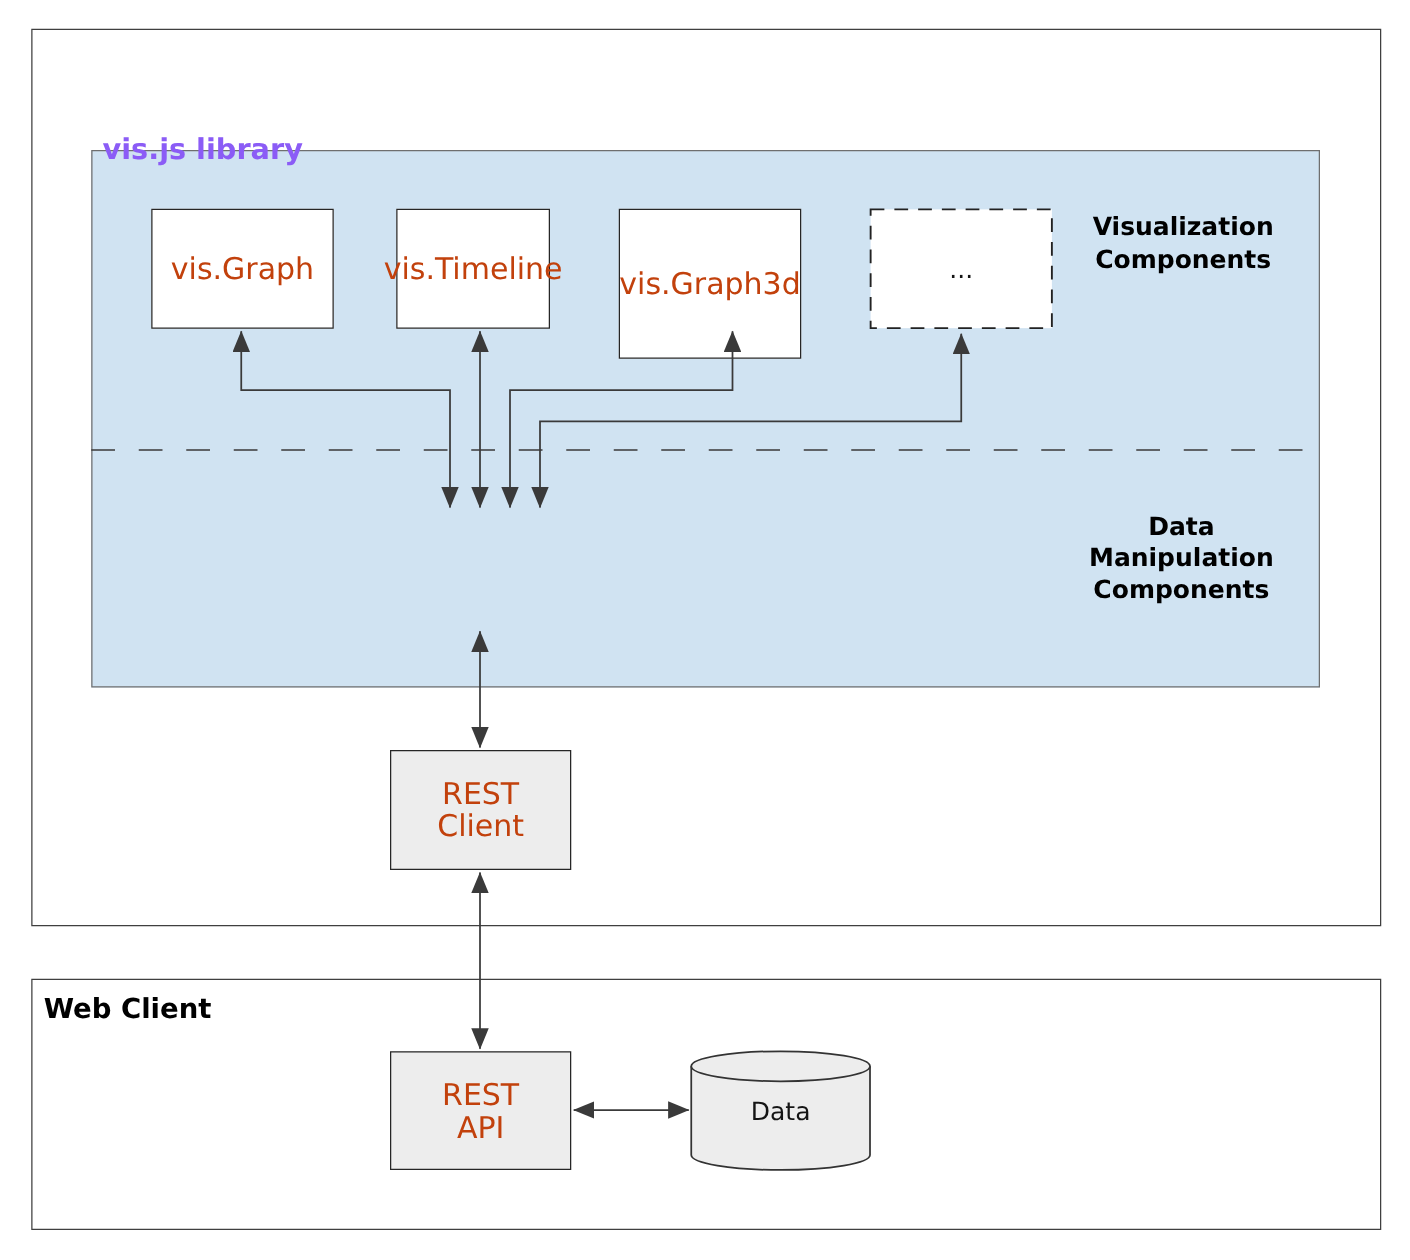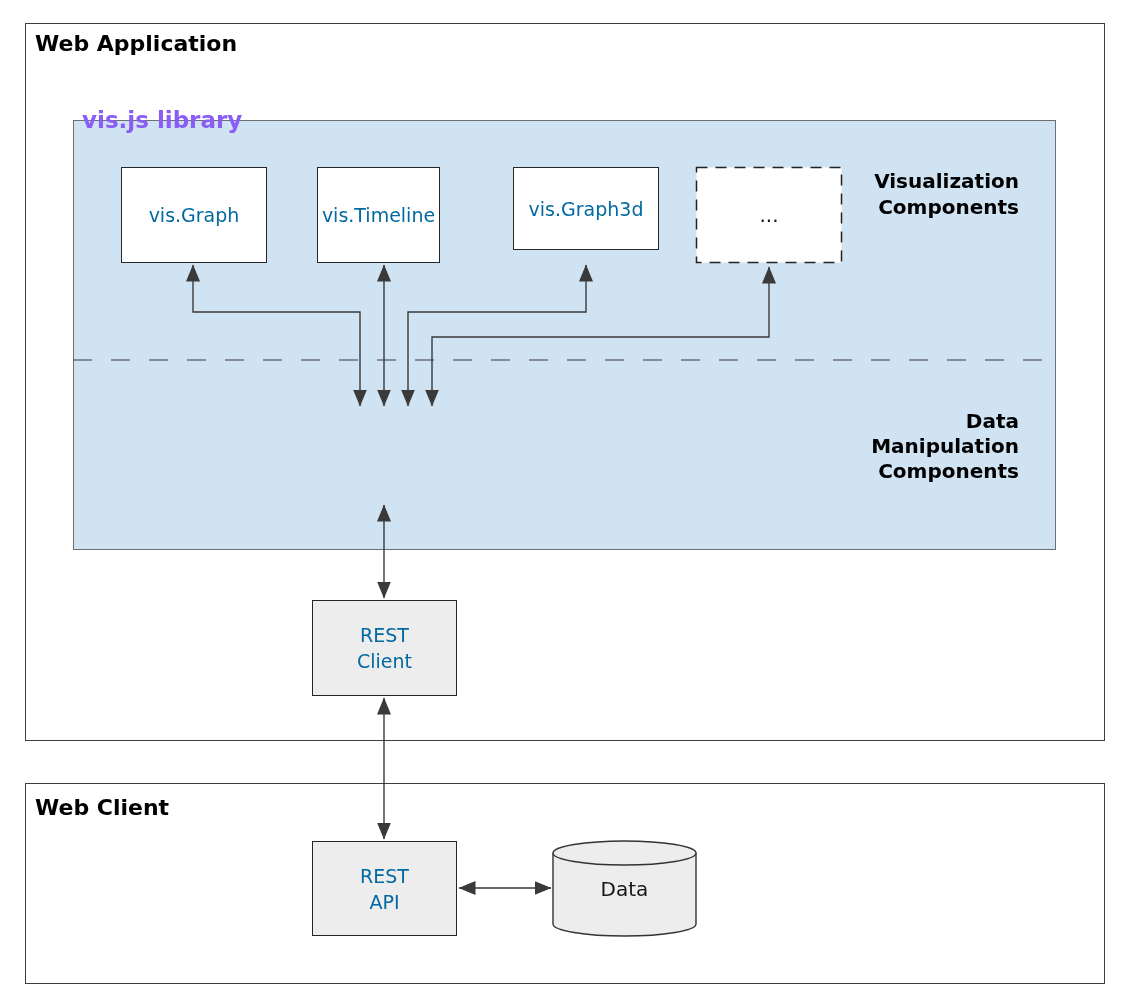--- a/index.html
+++ b/index.html
@@ -24,54 +24,53 @@
     color:#8b5cf6;white-space:nowrap;z-index:4;margin-top:20px;
   }
   #blue-panel{
     position:absolute;box-sizing:border-box;
     left:73px;top:120px;width:983px;height:430px;
     background:#d0e3f2;border:1px solid #6f6f6f;z-index:1;
   }
   .cbox{
     position:absolute;box-sizing:border-box;background:#fff;
     border:1.5px solid #262626;display:flex;align-items:center;justify-content:center;
-    font-size:19px;color:#0369a1;z-index:2;text-align:center;line-height:26px;
+    font-size:24px;color:#c2410c;z-index:2;text-align:center;line-height:26px;
   }
   .graybox{background:#ededed;}
   #box-graph{left:121px;top:167px;width:146px;height:96px;}
   #box-timeline{left:317px;top:167px;width:123px;height:96px;}
-  #box-graph3d{left:513px;top:167px;width:146px;height:83px;}
+  #box-graph3d{left:495px;top:167px;width:146px;height:120px;}
   #box-dataset{left:312px;top:408px;width:146px;height:95px;}
   #box-restclient{left:312px;top:600px;width:145px;height:96px;}
   #box-restapi{left:312px;top:841px;width:145px;height:95px;}
   .lbl-over{
     position:absolute;z-index:6;display:flex;align-items:center;justify-content:center;
     font-size:20px;color:#151515;text-align:center;
   }
   #lbl-more{left:696px;top:167px;width:146px;height:96px;}
   #lbl-datastore{left:553px;top:841px;width:143px;height:95px;}
   .side-label{
-    position:absolute;right:109px;text-align:right;font-weight:bold;font-size:20px;
+    position:absolute;right:109px;text-align:center;font-weight:bold;font-size:20px;
     line-height:26px;color:#000;z-index:4;
   }
   #viz-label{top:168px;}
   #dm-label{top:409px;line-height:25px;}
   svg.overlay{
     position:absolute;left:0;top:0;z-index:5;pointer-events:none;
   }
 </style>
 </head>
 <body>
 
 <div class="stage">
 
   <div class="panel" id="webapp-box"></div>
   <div class="panel" id="webservice-box"></div>
 
-  <div class="panel-title" id="webapp-title">Web Application</div>
   <div id="vislib-title">vis.js library</div>
   <div class="panel-title" id="webservice-title">Web Client</div>
 
   <div id="blue-panel"></div>
 
   <div class="cbox" id="box-graph">
     <span>vis.Graph</span>
   </div>
   <div class="cbox" id="box-timeline">
     <span>vis.Timeline</span>

